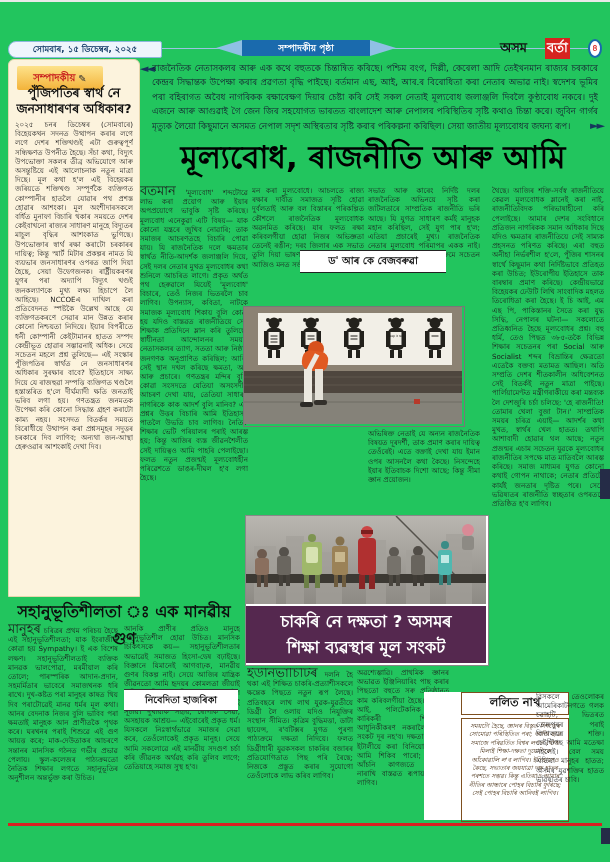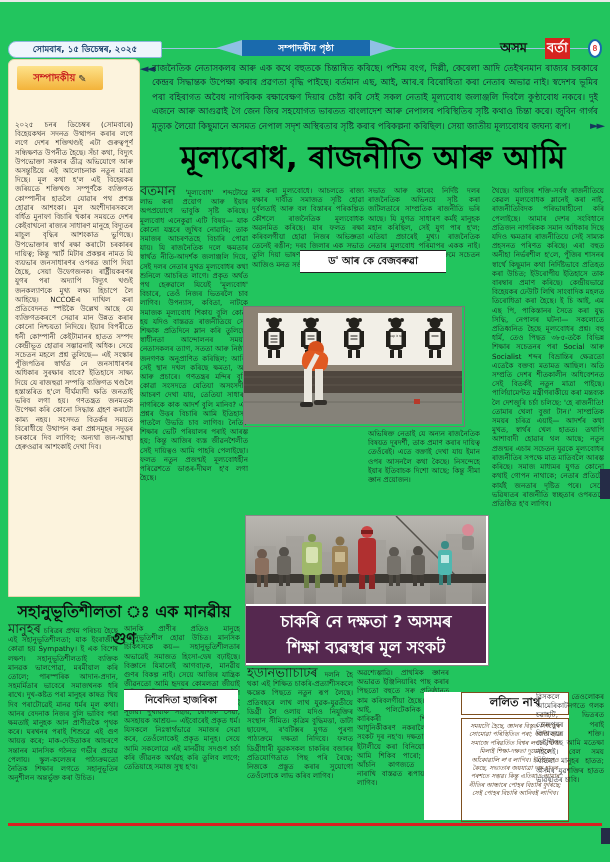--- a/index.html
+++ b/index.html
@@ -89,20 +89,21 @@
 
   <span class="qmark" style="left:140px;top:60px;">◄◄</span>
   <div id="quote">ৰাজনৈতিক নেতাসকলৰ আৰু এক কথে বহুতকে চিন্তান্বিত কৰিছে। পশ্চিম বংগ, দিল্লী, কেৰেলা আদি তেইখনমান ৰাজ্যৰ চৰকাৰে কেন্দ্ৰৰ সিদ্ধান্তক উপেক্ষা কৰাৰ প্ৰৱণতা বৃদ্ধি পাইছে। বৰ্তমান এছ, আই, আৰ.ৰ বিৰোধিতা কৰা নেতাৰ অভাৱ নাই। স্বদেশৰ ভূমিৰ পৰা বহিৰাগত অবৈধ নাগৰিকক ৰক্ষাবেক্ষণ দিয়াৰ চেষ্টা কৰি সেই সকল নেতাই মূল্যবোধ জলাঞ্জলি দিবলৈ কুণ্ঠাবোধ নকৰে। দুই এজনে আৰু আগুৱাই গৈ জেন জিৰ সহযোগত ভাৰতত বাংলাদেশ আৰু নেপালৰ পৰিস্থিতিৰ সৃষ্টি কথাও চিন্তা কৰে। জুবিন গাৰ্গৰ মৃত্যুক লৈয়ো কিছুমানে অসমত নেপাল সদৃশ অস্থিৰতাৰ সৃষ্টি কৰাৰ পৰিকল্পনা কৰিছিল। সেয়া জাতীয় মূল্যবোধৰ জঘন্য ৰূপ।</div>
   <span class="qmark" style="left:590px;top:117px;">►►</span>
 
   <div id="sidebar" class="abs">
     <div id="edlabel">
       <span>সম্পাদকীয়</span>
       <span class="pen">✎</span>
     </div>
+    <div id="edtitle">পুঁজিপতিৰ স্বাৰ্থ নে জনসাধাৰণৰ অধিকাৰ?</div>
     <div id="edbody" class="txt">২০২৫ চনৰ ডিচেম্বৰ (সোমবাৰে) বিহেয়কখন সদনত উত্থাপন কৰাৰ লগে লগে দেশৰ শক্তিখণ্ডই এটা গুৰুত্বপূৰ্ণ সন্ধিক্ষণত উপনীত হৈছে। সঁচা কথা, বিদ্যুৎ উপভোক্তা সকলৰ তীব্ৰ অভিযোগে আৰু অসন্তুষ্টিয়ে এই আলোচনাক নতুন মাত্ৰা দিছে। মূল কথা হ'ল এই বিহেয়কৰ জৰিয়তে শক্তিখণ্ড সম্পূৰ্ণকৈ ব্যক্তিগত কোম্পানীৰ হাতলৈ যোৱাৰ পথ প্ৰশস্ত হোৱাৰ আশংকা। মূল অংশীদাৰসকলে বৰ্ধিত মুনাফা বিচাৰি থকাৰ সময়তে দেশৰ কেইবাখনো ৰাজ্যৰ সাধাৰণ মানুহে বিদ্যুতৰ মাচুল বৃদ্ধিৰ আশংকাত ভুগিছে। উপভোক্তাৰ স্বাৰ্থ ৰক্ষা কৰাটো চৰকাৰৰ দায়িত্ব; কিন্তু স্মাৰ্ট মিটাৰ প্ৰকল্পৰ নামত যি ব্যয়ভাৰ জনসাধাৰণৰ ওপৰত জাপি দিয়া হৈছে, সেয়া উদ্বেগজনক। ৰাষ্ট্ৰীয়কৰণৰ যুগৰ পৰা অদ্যাপি বিদ্যুৎ খণ্ডই জনকল্যাণকে মুখ্য লক্ষ্য হিচাপে লৈ আহিছে। NCCOEএ দাখিল কৰা প্ৰতিবেদনত স্পষ্টকৈ উল্লেখ আছে যে ব্যক্তিগতকৰণে সেৱাৰ মান উন্নত কৰাৰ কোনো নিশ্চয়তা নিদিয়ে। ইয়াৰ বিপৰীতে ধনী কোম্পানী কেইটামানৰ হাতত সম্পদ কেন্দ্ৰীভূত হোৱাৰ সম্ভাৱনাই অধিক। সেয়ে সচেতন মহলে প্ৰশ্ন তুলিছে— এই সংস্কাৰ পুঁজিপতিৰ স্বাৰ্থত নে জনসাধাৰণৰ অধিকাৰ সুৰক্ষাৰ বাবে? ইতিহাসে সাক্ষ্য দিয়ে যে ৰাজহুৱা সম্পত্তি ব্যক্তিগত খণ্ডলৈ হস্তান্তৰিত হ'লে দীৰ্ঘম্যাদী ক্ষতি জনতাই ভৰিব লগা হয়। গণতন্ত্ৰত জনমতক উপেক্ষা কৰি কোনো সিদ্ধান্ত গ্ৰহণ কৰাটো কাম্য নহয়। সংসদত বিতৰ্কৰ সময়ত বিৰোধীয়ে উত্থাপন কৰা প্ৰশ্নসমূহৰ সদুত্তৰ চৰকাৰে দিব লাগিব; অন্যথা জন-আস্থা হেৰুওৱাৰ আশংকাই দেখা দিব।</div>
   </div>
 
   <div id="headline">মূল্যবোধ, ৰাজনীতি আৰু আমি</div>
 
   <div class="txt" style="left:140px;top:184px;width:108px;height:408px;">
     <span class="lead">বৰ্তমান</span><span> 'মূল্যবোধ' শব্দটোৱে লাভ কৰা প্ৰয়োগ আৰু ইয়াৰ অপপ্ৰয়োগে ভাবুকি সৃষ্টি কৰিছে। মূল্যবোধ এনেকুৱা এটি বিষয়— যাক কোনো যন্ত্ৰৰে জুখিব নোৱাৰি; তাক সমাজৰ আচৰণতহে বিচাৰি পোৱা যায়। যি ৰাজনৈতিক দলে ক্ষমতাৰ স্বাৰ্থত নীতি-আদৰ্শক জলাঞ্জলি দিয়ে, সেই দলৰ নেতাৰ মুখত মূল্যবোধৰ কথা শুনিলে আচৰিত লাগে। প্ৰকৃত অৰ্থত পথ হেৰুৱালে যিয়েই 'মূল্যবোধ' বিচাৰে, তেওঁ নিজৰ ভিতৰলৈ চাব লাগিব। উপন্যাস, কবিতা, নাটকে সমাজক মূল্যবোধ শিকায় বুলি কোৱা হয় যদিও বাস্তৱত ৰাজনীতিয়ে সেই শিক্ষাক প্ৰতিদিনে ম্লান কৰি তুলিছে। স্বাধীনতা আন্দোলনৰ সময়ত নেতাসকলৰ ত্যাগ, সততা আৰু নিষ্ঠাই জনগণক অনুপ্ৰাণিত কৰিছিল; আজি সেই স্থান দখল কৰিছে ক্ষমতা, অৰ্থ আৰু প্ৰচাৰে। গণতন্ত্ৰৰ মন্দিৰ বুলি কোৱা সংসদতে যেতিয়া অসংসদীয় আচৰণ দেখা যায়, তেতিয়া সাধাৰণ নাগৰিকে কাক আদৰ্শ বুলি মানিব? এই প্ৰশ্নৰ উত্তৰ বিচাৰি আমি ইতিহাসৰ পাতলৈ উভতি চাব লাগিব। নৈতিক শিক্ষাৰ ভেটি পৰিয়ালৰ পৰাই আৰম্ভ হয়; কিন্তু আজিৰ ব্যস্ত জীৱনশৈলীত সেই দায়িত্বও আমি পাহৰি পেলাইছো। ফলত নতুন প্ৰজন্মই মূল্যবোধহীন পৰিৱেশতে ডাঙৰ-দীঘল হ'ব লগা হৈছে।</span>
   </div>
   <div class="txt" style="left:252px;top:184px;width:112px;height:118px;">মন কৰা মূল্যবোধে। আচলতে ৰাজ্য ৰক্ষাৰ দাবীত সমাজত সৃষ্টি হোৱা দুৰ্বলতাই আৰু বল বিস্তাৰৰ পৰিকল্পিত কৌশলে ৰাজনৈতিক মূল্যবোধক অৱনমিত কৰিছে। যাৰ ফলত ৰক্ষা কৰিবলগীয়া হোৱা নিজৰ অভিজ্ঞতা তেনেই ৰঙীন; দৰং জিলাৰ এক সভাত তুলি দিয়া ভাষণৰ পৰা গুটি কথাখিনি আজিও মনত সজীৱ হৈ আছে।</div>
   <div class="txt" style="left:368px;top:184px;width:112px;height:118px;">সভাত আৰু কাৰেং নিৰ্দিষ্ট দলৰ ৰাজনৈতিক অভিনয়ে সৃষ্টি কৰা জটিলতাৰে সাম্প্ৰতিক ৰাজনীতি ভৰি আছে। যি যুগত সাধাৰণ কৰ্মই মানুহক মহান কৰিছিল, সেই যুগ পাৰ হ'ল; এতিয়া প্ৰচাৰেই মুখ্য। ৰাজনৈতিক নেতাৰ মূল্যবোধ পৰিমাপৰ একক নাই। সুখবৰ এয়ে যে, জনতাই ক্ৰমে সচেতন হৈছে।</div>

